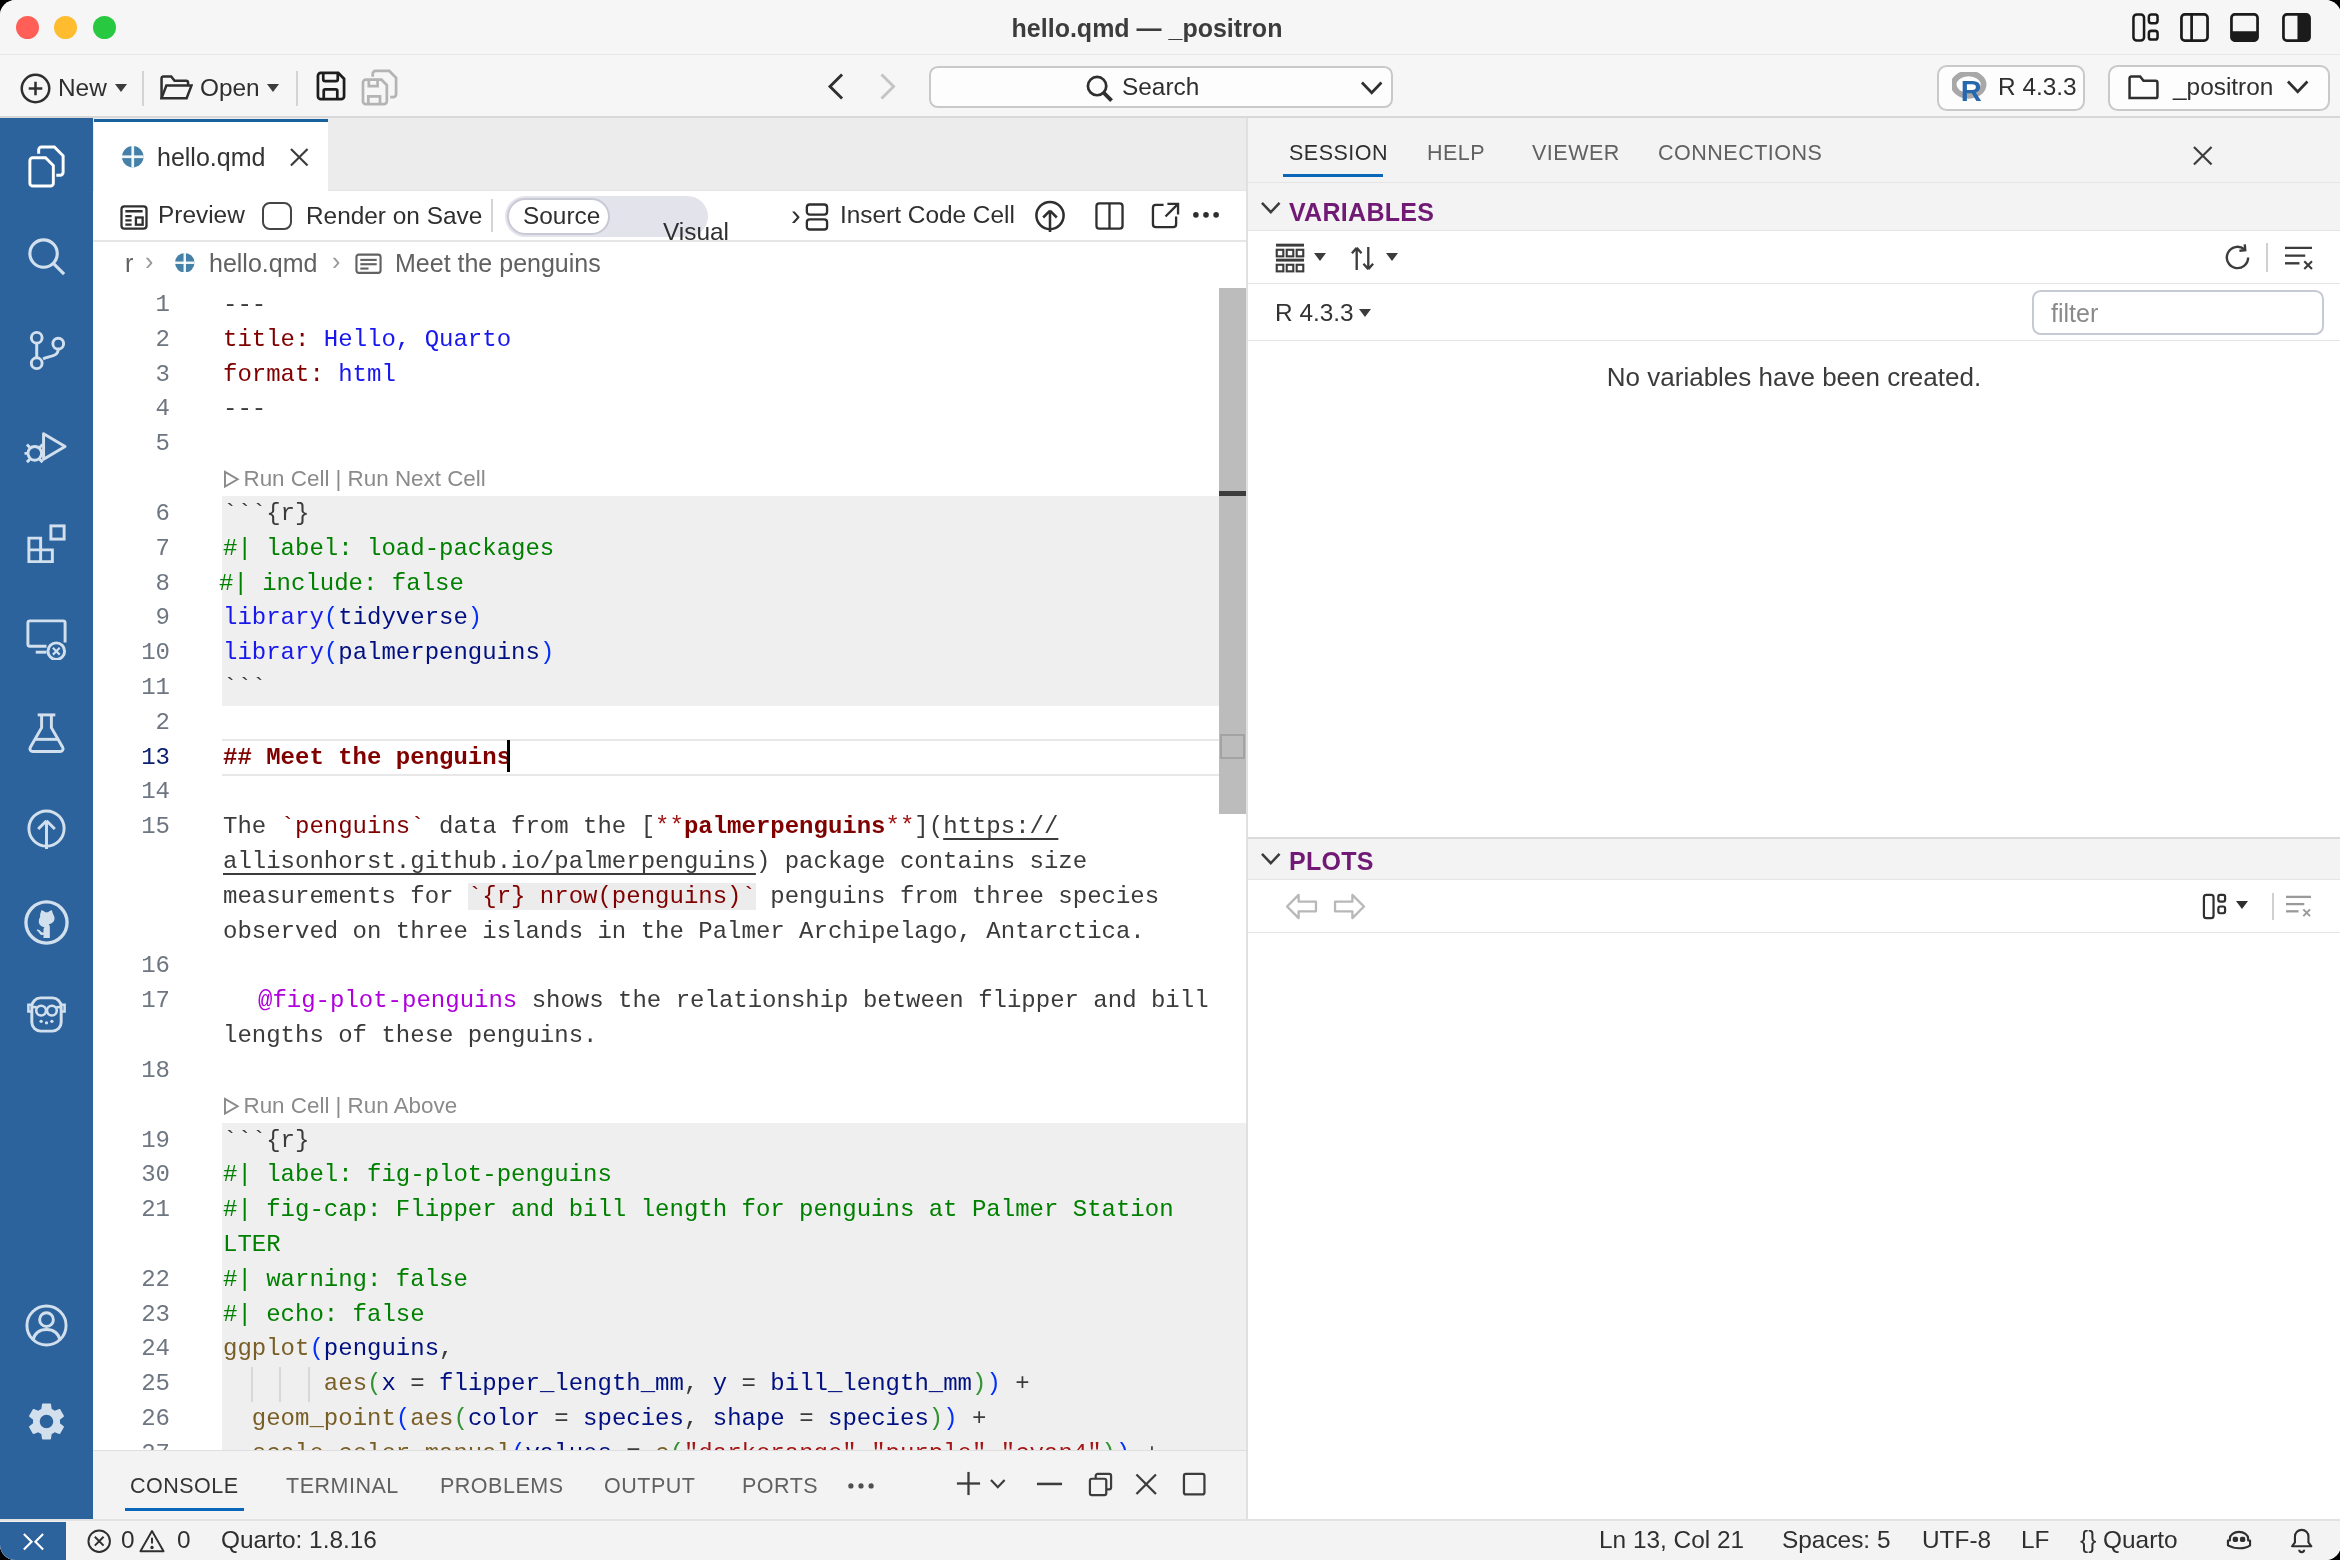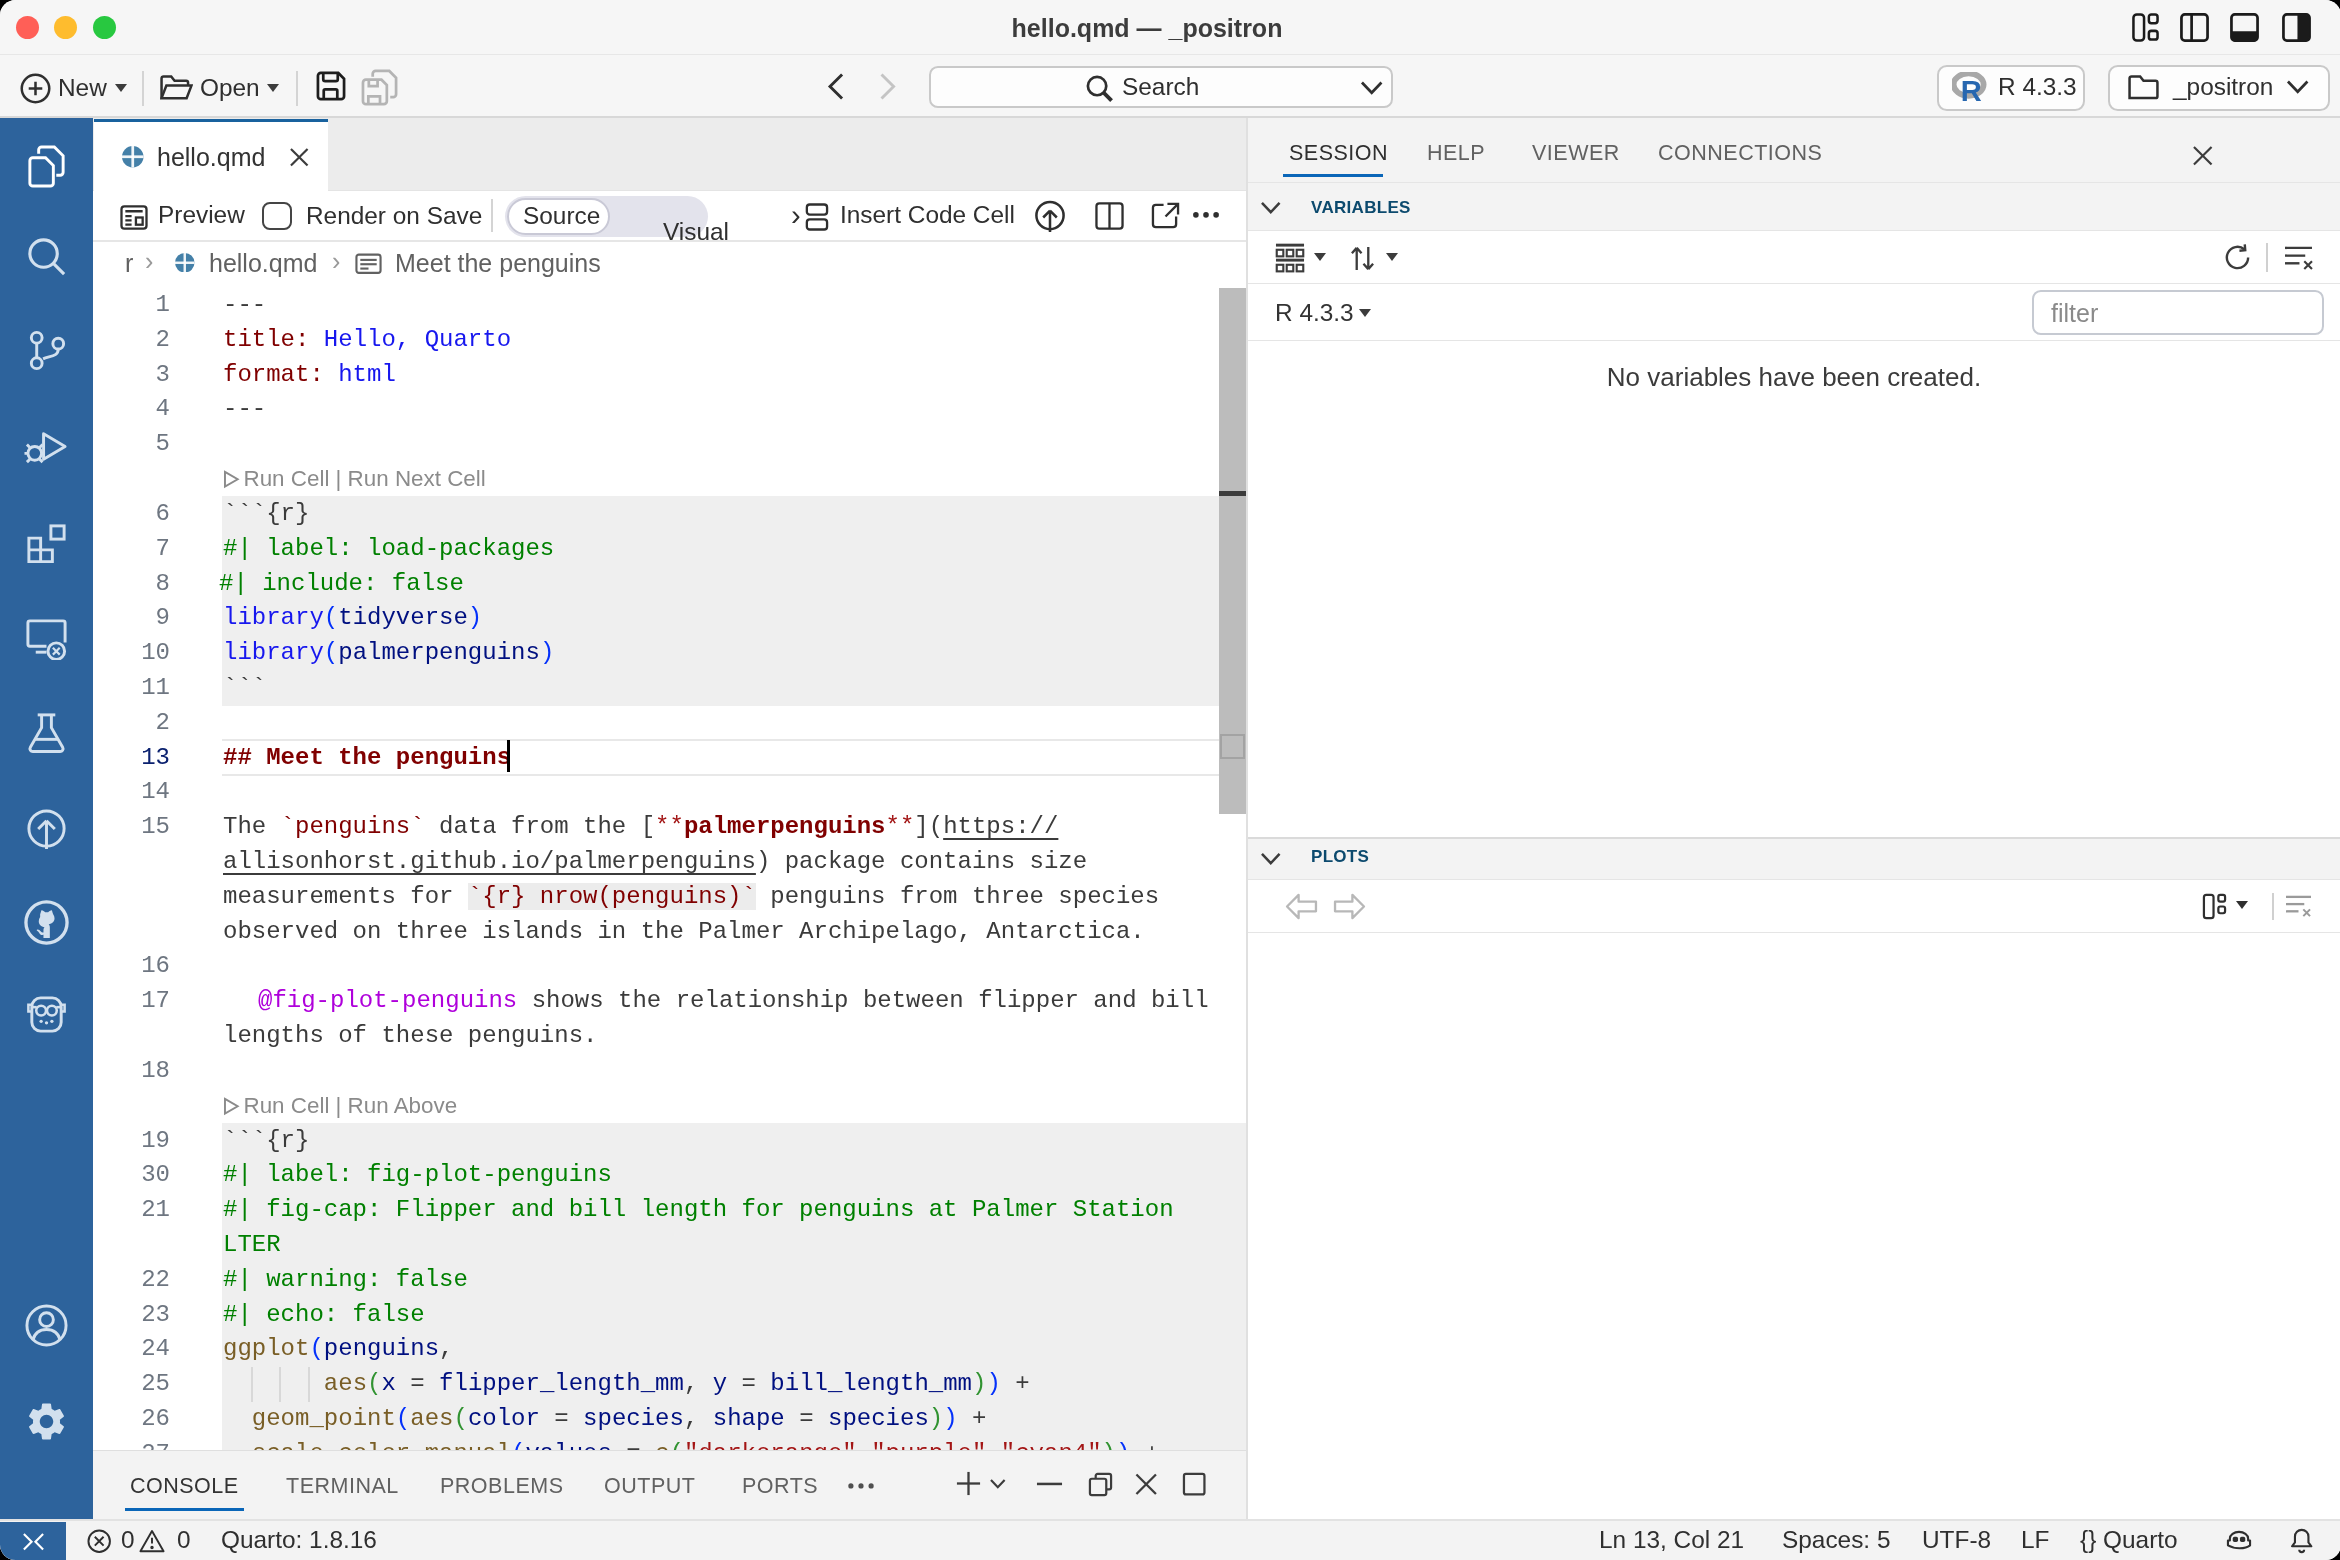--- a/index.html
+++ b/index.html
@@ -37,21 +37,21 @@
   .fn{color:#795E26;}      
   .vr{color:#001080;}      
   .b1{color:#0431FA;}      
   .b2{color:#319331;}      
   .str{color:#A31515;}
   .ref{color:#AF00DB;}
   .runcell{position:absolute;font-family:"Liberation Sans",sans-serif;font-size:22.4px;color:#8b8b8b;height:35px;line-height:35px;}
   .ul{text-decoration:underline;text-underline-offset:4.9px;text-decoration-thickness:2px;text-decoration-skip-ink:none;}
   
   .ptab{font-size:21.5px;color:#616161;letter-spacing:0.5px;}
-  .hdr{font-size:17px;font-weight:bold;color:#0c4a6e;letter-spacing:0.3px;margin-left:22px;}
+  .hdr{font-size:25px;font-weight:bold;color:#701a75;letter-spacing:0.3px;}
 </style>
 </head>
 <body>
 <div id="win">
 
   <div id="titlebar" class="abs">
     <div class="abs tl" style="left:15.6px;background:#ff5f57;"></div>
     <div class="abs tl" style="left:54px;background:#febc2e;"></div>
     <div class="abs tl" style="left:93px;background:#28c840;"></div>
     <div id="title-text" class="abs">hello.qmd — _positron</div>

